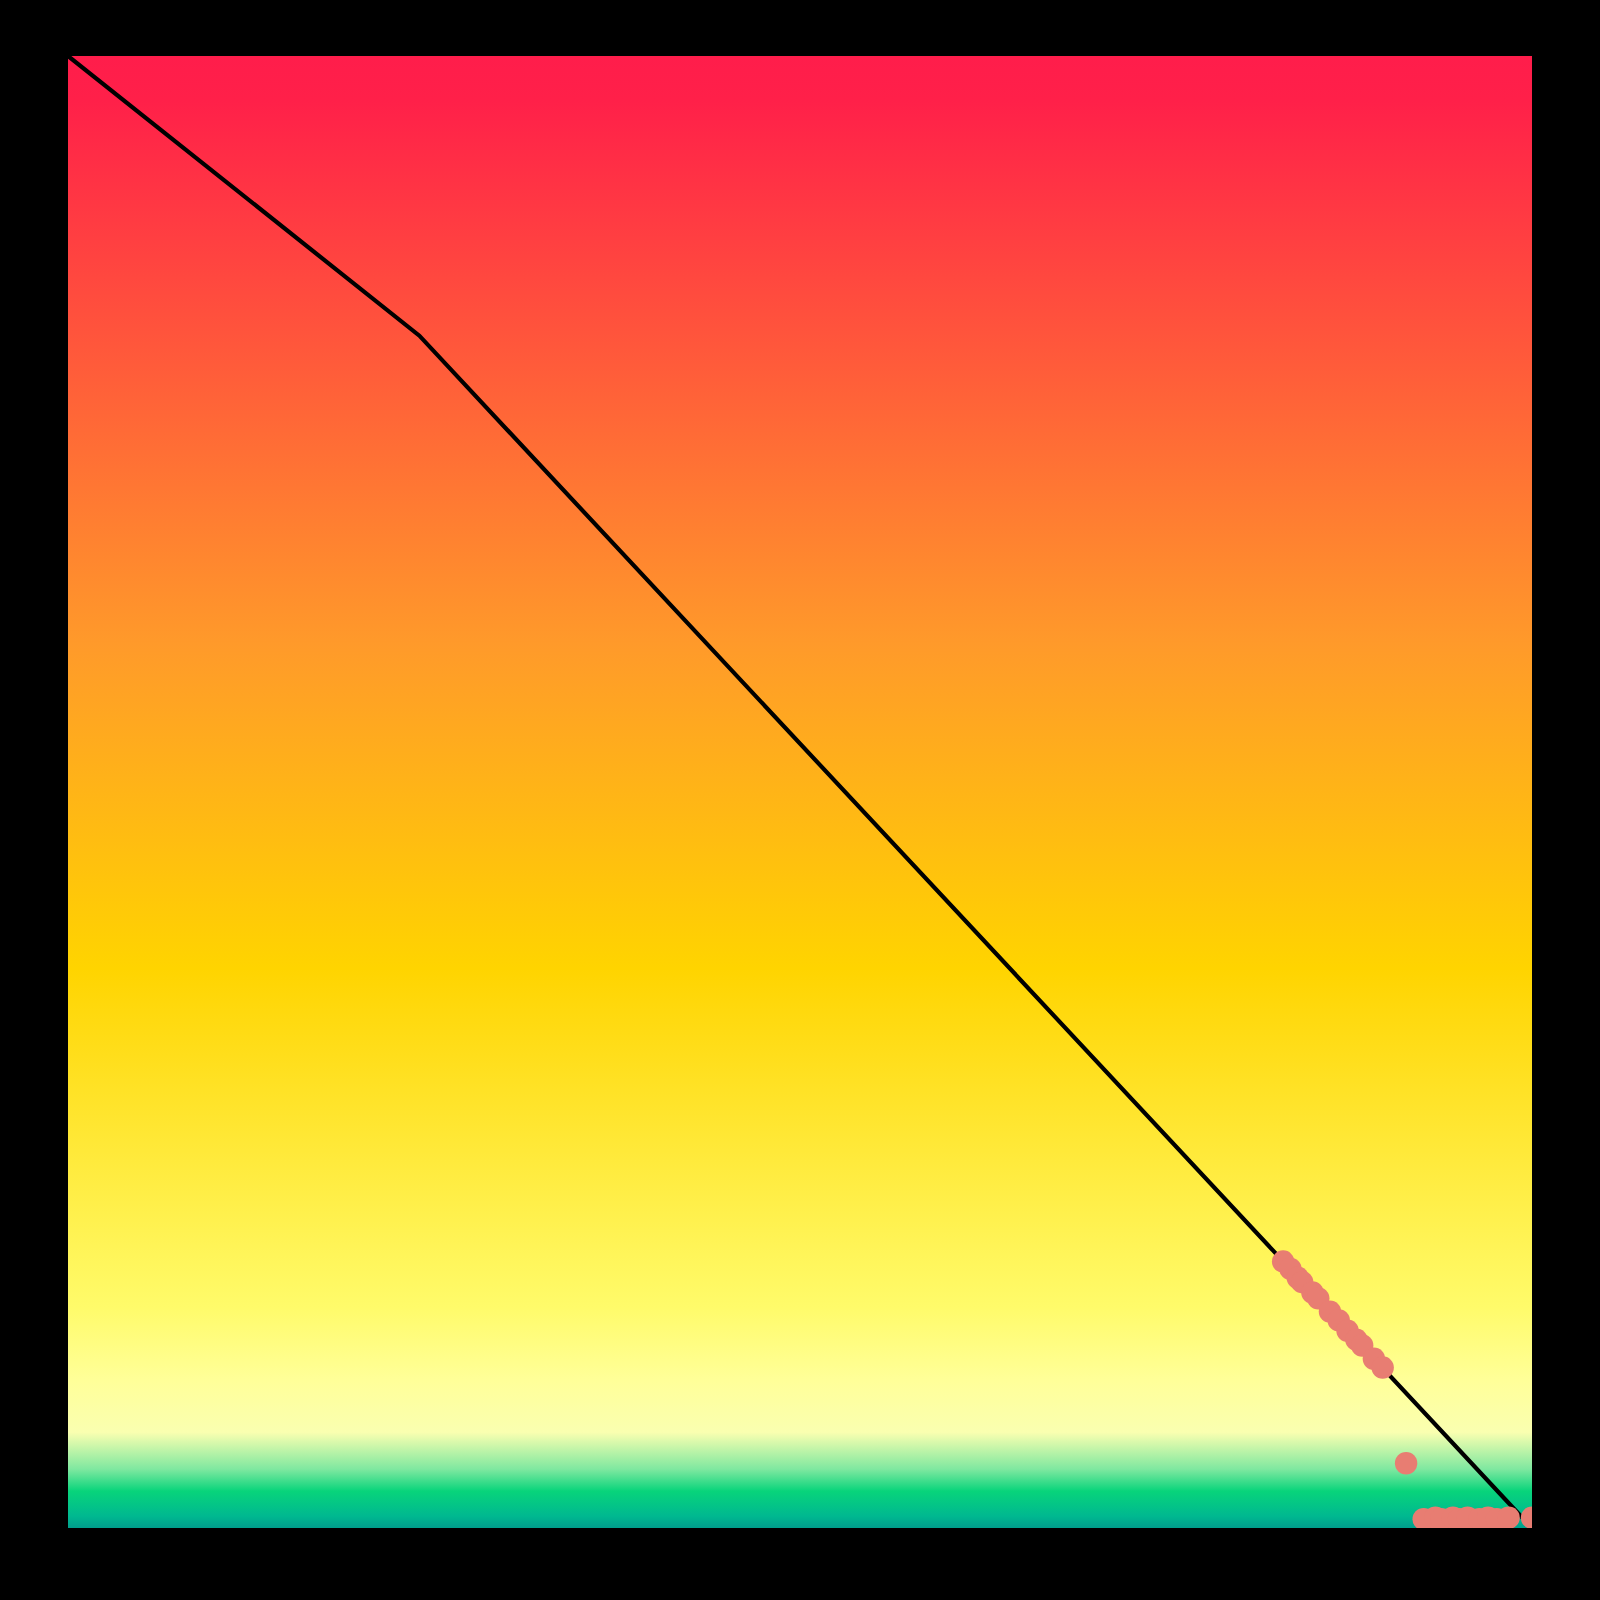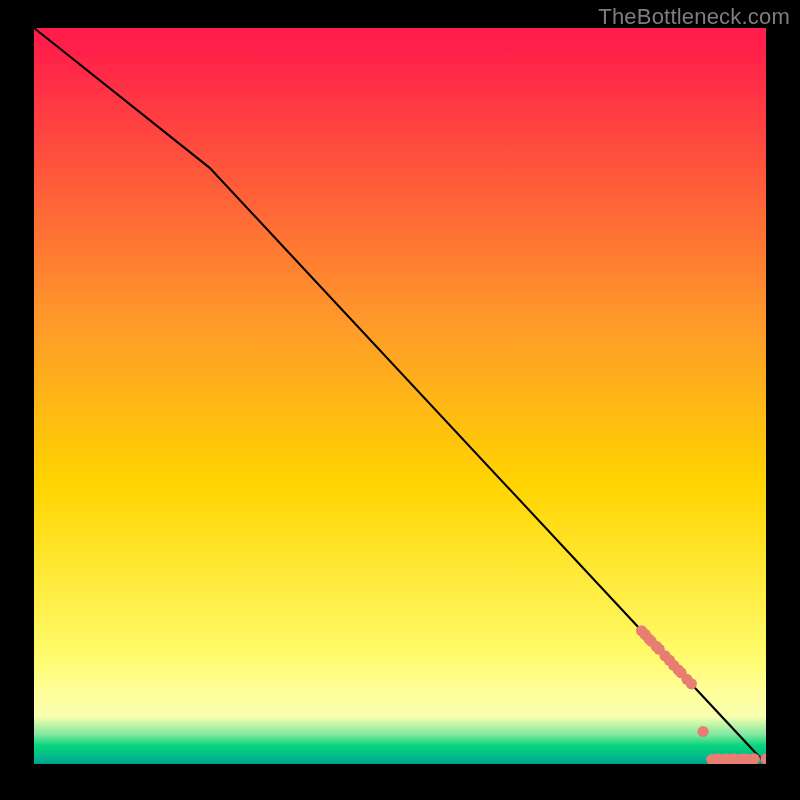--- a/index.html
+++ b/index.html
@@ -36,21 +36,20 @@
   .plot-frame svg {
     display: block;
     width: 732px;
     height: 736px;
   }
 </style>
 </head>
 <body>
 <div class="wrap">
 
-  <div class="attribution">TheBottleneck.com</div>
 
   <div class="plot-frame">
     <svg viewBox="0 0 732 736">
       <defs>
         <linearGradient id="bgGrad" x1="0" y1="0" x2="0" y2="1">
           <stop offset="0%" stop-color="#ff1d4b"></stop>
           <stop offset="3%" stop-color="#ff2049"></stop>
           <stop offset="40%" stop-color="#ff9a2a"></stop>
           <stop offset="62%" stop-color="#ffd400"></stop>
           <stop offset="85%" stop-color="#fffb6a"></stop>

